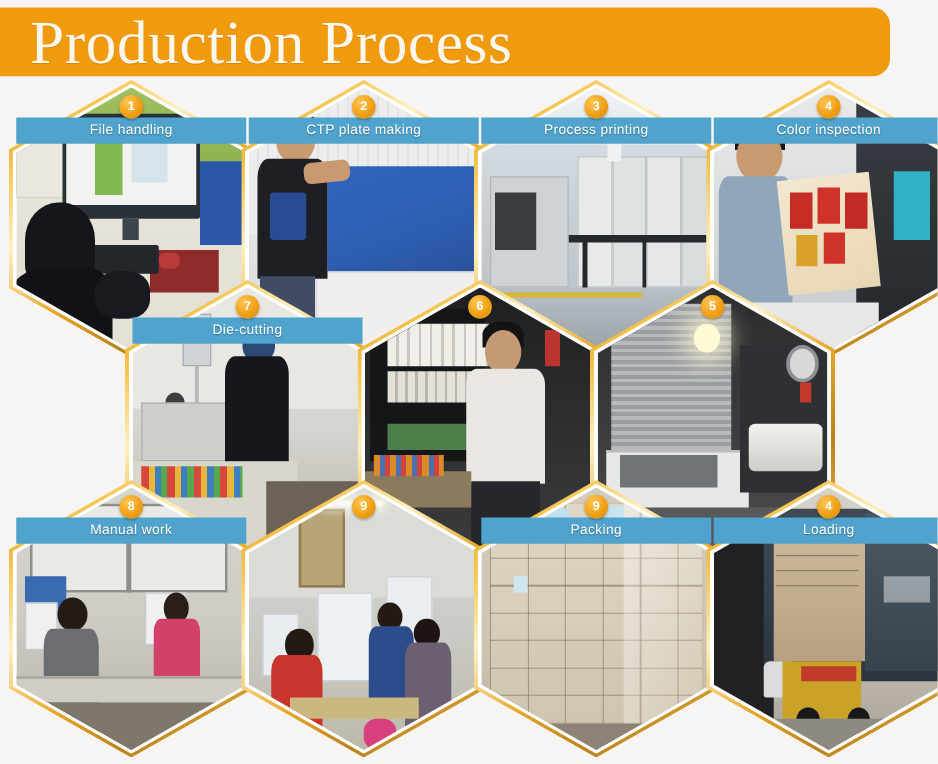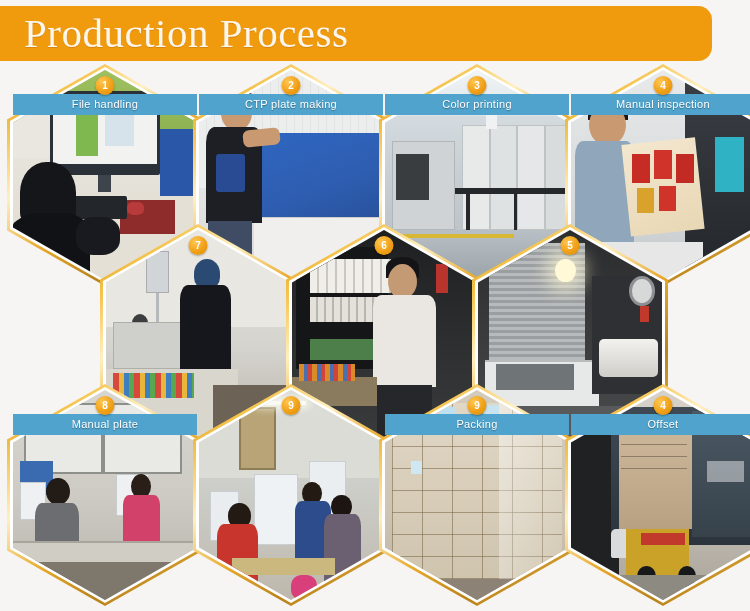--- a/index.html
+++ b/index.html
@@ -22,21 +22,21 @@
     left: 0; top: 6px;
     width: 712px; height: 55px;
     background: #f09a0e;
     border-radius: 0 14px 14px 0;
     display: flex;
     align-items: center;
   }
   #title-text {
     color: #fdf6ec;
     font-family: "Liberation Serif", "DejaVu Serif", serif;
-    font-size: 41px;
+    font-size: 49px;
     line-height: 41px;
     font-weight: 400;
     letter-spacing: 0.5px;
     padding-left: 24px;
     text-shadow: 0 1px 0 rgba(140,80,0,.25);
   }
 
   
   #hex-grid { position: absolute; left:0; top:0; width:750px; height:611px; }
 
@@ -346,21 +346,21 @@
             <div class="sc u4"></div>
             <div class="sc rail"></div>
             <div class="sc post1"></div>
             <div class="sc post2"></div>
             <div class="sc floor"></div>
             <div class="sc ylw"></div>
             <div class="sc pers"></div>
           </div>
         </div>
         <div class="hex-label">
-          <span class="hex-label-text">Color printing</span>
+          <span class="hex-label-text">Process printing</span>
         </div>
         <div class="hex-badge">3</div>
       </div>
       <div class="hex-cell" style="left: 565px; top: 64px;">
         <div class="hex-clip hex-border"></div>
         <div class="hex-clip hex-gap"></div>
         <div class="hex-clip hex-photo">
           <div class="photo p4">
             <div class="sc bgd"></div>
             <div class="sc teal"></div>
@@ -370,41 +370,44 @@
             <div class="sc sheet"></div>
             <div class="sc r1"></div>
             <div class="sc r2"></div>
             <div class="sc r3"></div>
             <div class="sc r4"></div>
             <div class="sc r5"></div>
             <div class="sc tbl"></div>
           </div>
         </div>
         <div class="hex-label">
-          <span class="hex-label-text">Manual inspection</span>
+          <span class="hex-label-text">Color inspection</span>
         </div>
         <div class="hex-badge">4</div>
       </div>
       <div class="hex-cell" style="left: 100px; top: 224px;">
         <div class="hex-clip hex-border"></div>
         <div class="hex-clip hex-gap"></div>
         <div class="hex-clip hex-photo">
           <div class="photo p7">
             <div class="sc wall"></div>
             <div class="sc box"></div>
             <div class="sc pipe"></div>
             <div class="sc tape"></div>
             <div class="sc mach"></div>
             <div class="sc head"></div>
             <div class="sc tors"></div>
             <div class="sc jean"></div>
             <div class="sc bench"></div>
             <div class="sc col"></div>
             <div class="sc drk"></div>
           </div>
+        </div>
+        <div class="hex-label">
+          <span class="hex-label-text">Die-cutting</span>
         </div>
         <div class="hex-badge">7</div>
       </div>
       <div class="hex-cell" style="left: 286px; top: 224px;">
         <div class="hex-clip hex-border"></div>
         <div class="hex-clip hex-gap"></div>
         <div class="hex-clip hex-photo">
           <div class="photo p6">
             <div class="sc mac"></div>
             <div class="sc tray"></div>
@@ -452,21 +455,21 @@
             <div class="sc per1h"></div>
             <div class="sc per1b"></div>
             <div class="sc per2h"></div>
             <div class="sc per2b"></div>
             <div class="sc bench"></div>
             <div class="sc flr"></div>
             <div class="sc bin"></div>
           </div>
         </div>
         <div class="hex-label">
-          <span class="hex-label-text">Manual plate</span>
+          <span class="hex-label-text">Manual work</span>
         </div>
         <div class="hex-badge">8</div>
       </div>
       <div class="hex-cell" style="left: 193px; top: 384px;">
         <div class="hex-clip hex-border"></div>
         <div class="hex-clip hex-gap"></div>
         <div class="hex-clip hex-photo">
           <div class="photo p9">
             <div class="sc wall"></div>
             <div class="sc dor"></div>
@@ -517,19 +520,19 @@
             <div class="sc lgo"></div>
             <div class="sc car"></div>
             <div class="sc fork"></div>
             <div class="sc red"></div>
             <div class="sc whl1"></div>
             <div class="sc whl2"></div>
             <div class="sc grnd"></div>
           </div>
         </div>
         <div class="hex-label">
-          <span class="hex-label-text">Offset</span>
+          <span class="hex-label-text">Loading</span>
         </div>
         <div class="hex-badge">4</div>
       </div>
     </div>
 
 </div>
 
 </body></html>

